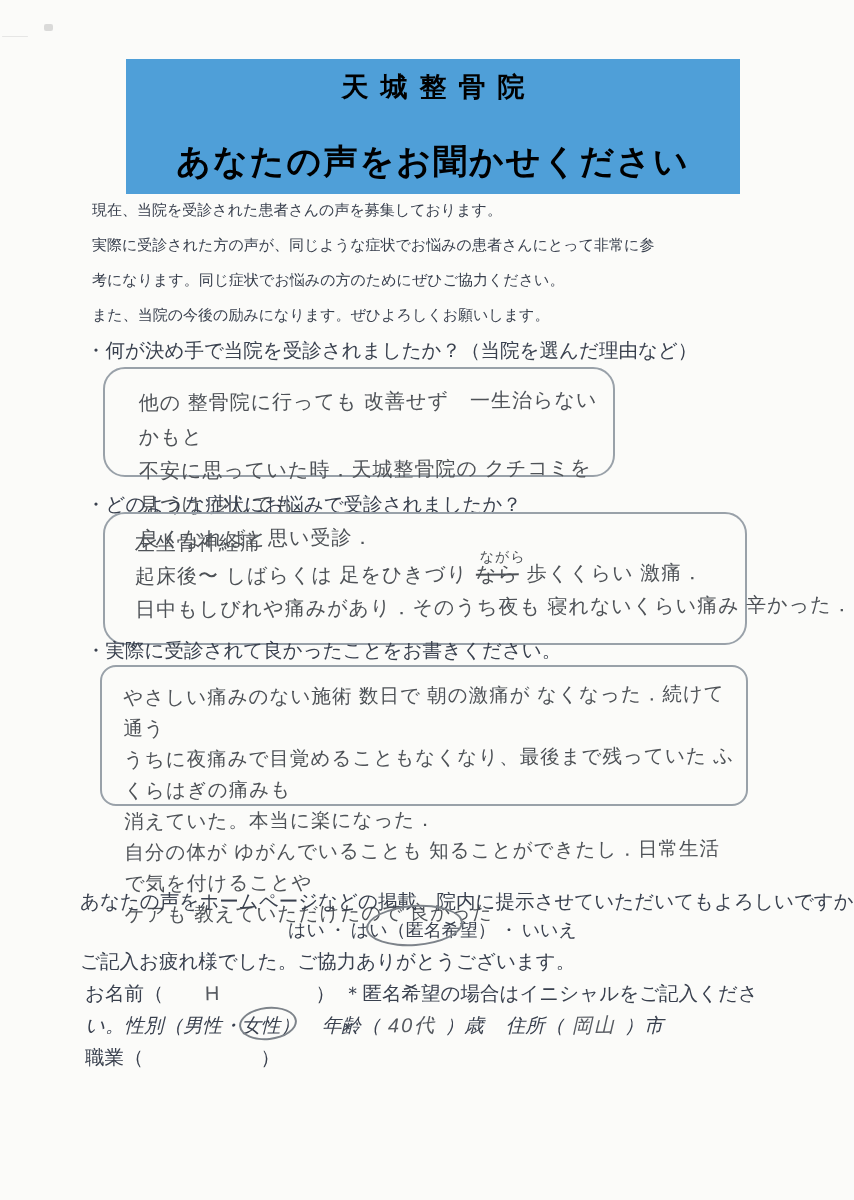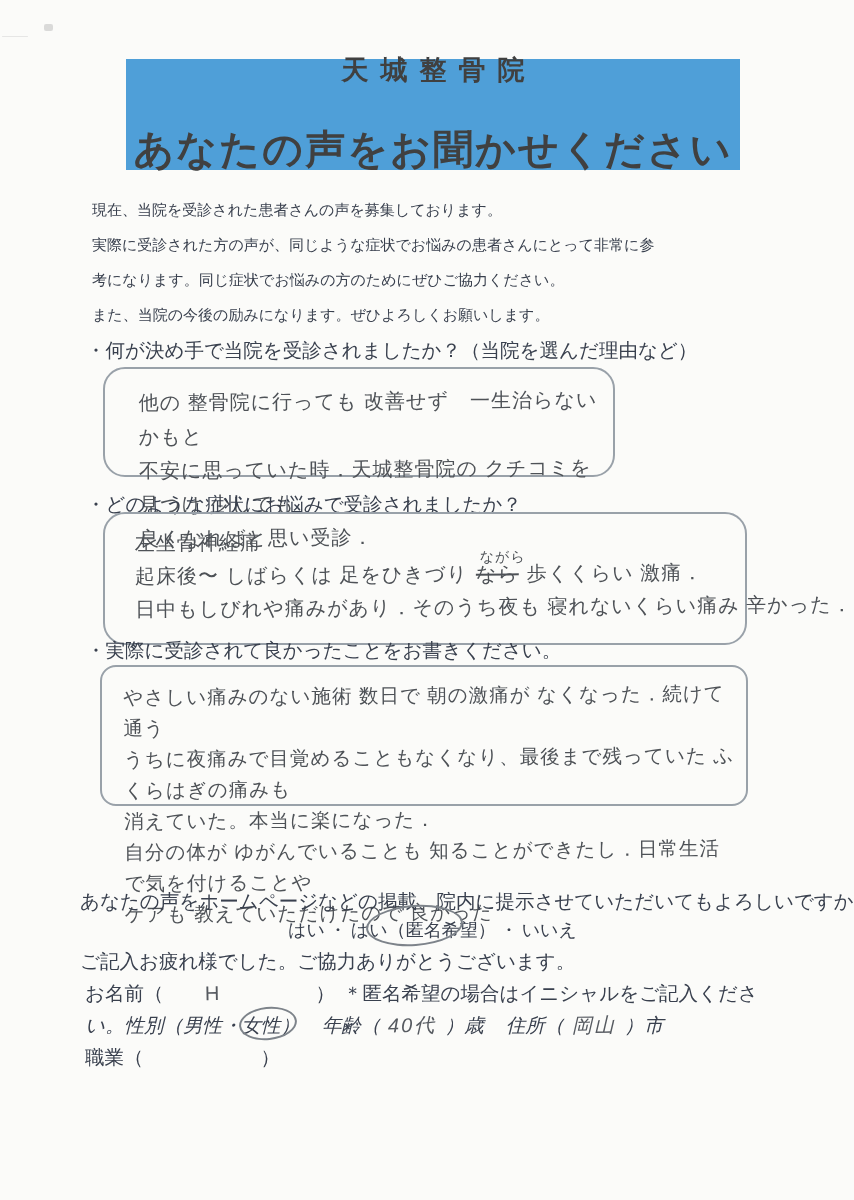--- a/index.html
+++ b/index.html
@@ -10,26 +10,26 @@
     font-family:"Liberation Sans","DejaVu Sans",sans-serif;
     color:#3b4250;
   }
   
   .speck { position:absolute; background:#bfbfbf; opacity:.55; border-radius:2px; }
   .speck.s1 { left:44px; top:24px; width:9px; height:7px; }
   .speck.s2 { left:2px; top:36px; width:26px; height:1px; opacity:.35; }
 
   
   .header {
-    position:absolute; left:126px; top:59px; width:614px; height:111px;
-    background:#4f9fd8; color:#404040; text-align:center;
+    position:absolute; left:126px; top:59px; width:614px; height:135px;
+    background:#4f9fd8; color:#000000; text-align:center;
     display:flex; flex-direction:column; justify-content:center; gap:6px;
   }
   .clinic { font-size:27px; font-weight:bold; letter-spacing:12px; text-indent:12px; }
-  .title  { font-size:40px; font-weight:bold; letter-spacing:2px;margin-top:28px; }
+  .title  { font-size:34px; font-weight:bold; letter-spacing:2px;margin-top:28px; }
 
   .printed { color:#39404e; }
   .intro {
     position:absolute; left:92px; top:192px; width:700px;
     font-size:15px; line-height:35px; white-space:pre-wrap;
   }
   .qlabel { position:absolute; left:77px; font-size:19.5px; white-space:nowrap;margin-left:9px; }
   .q1-label { top:337px; }
   .q2-label { top:491px; }
   .q3-label { top:637px; }

